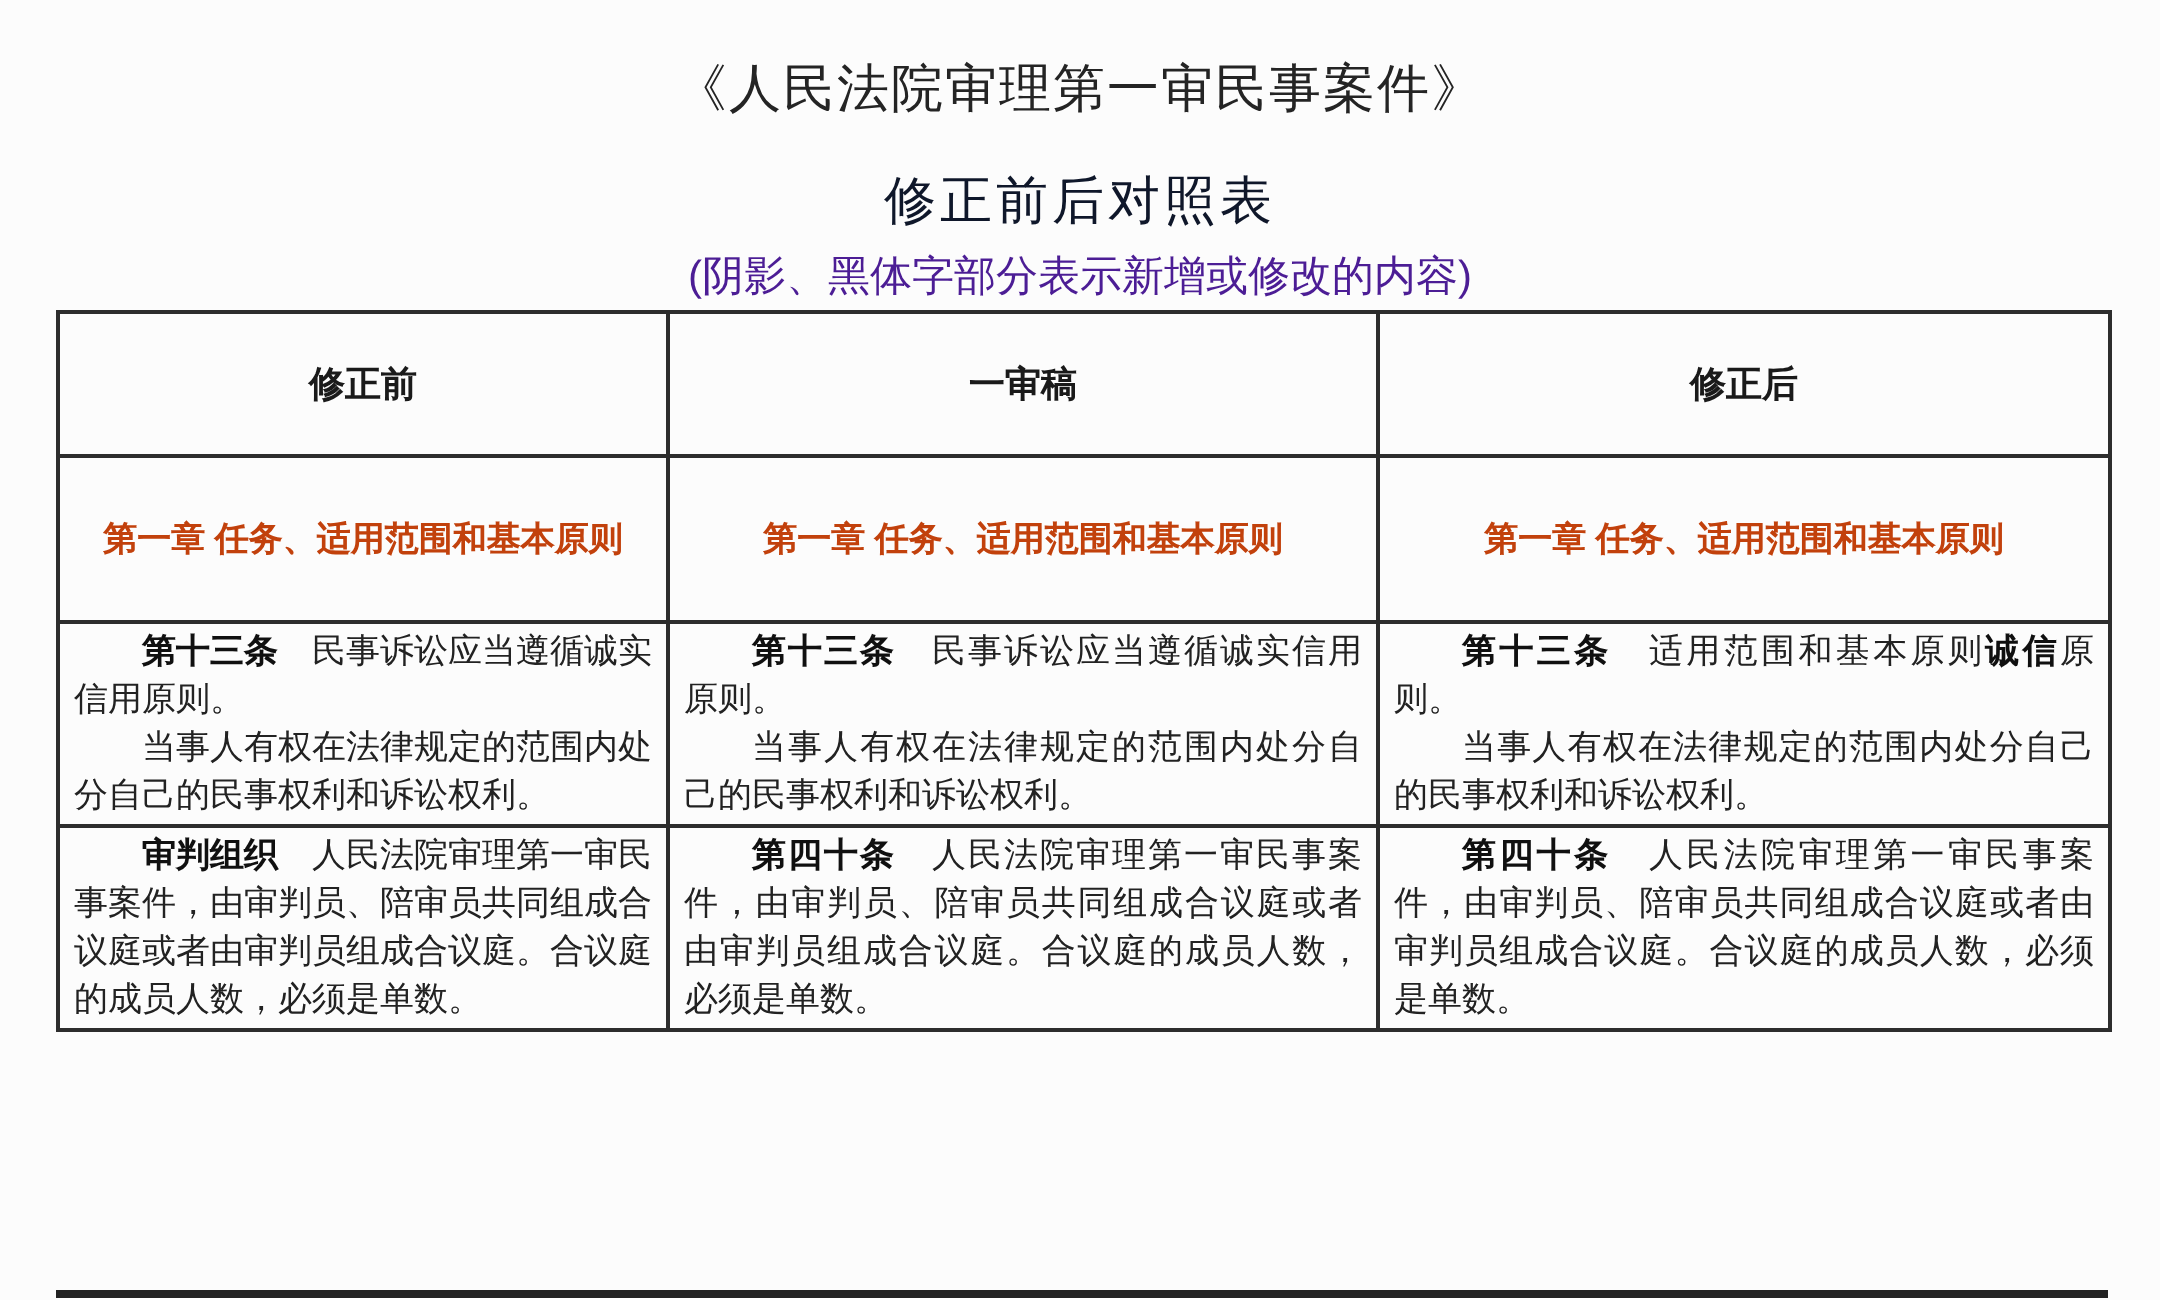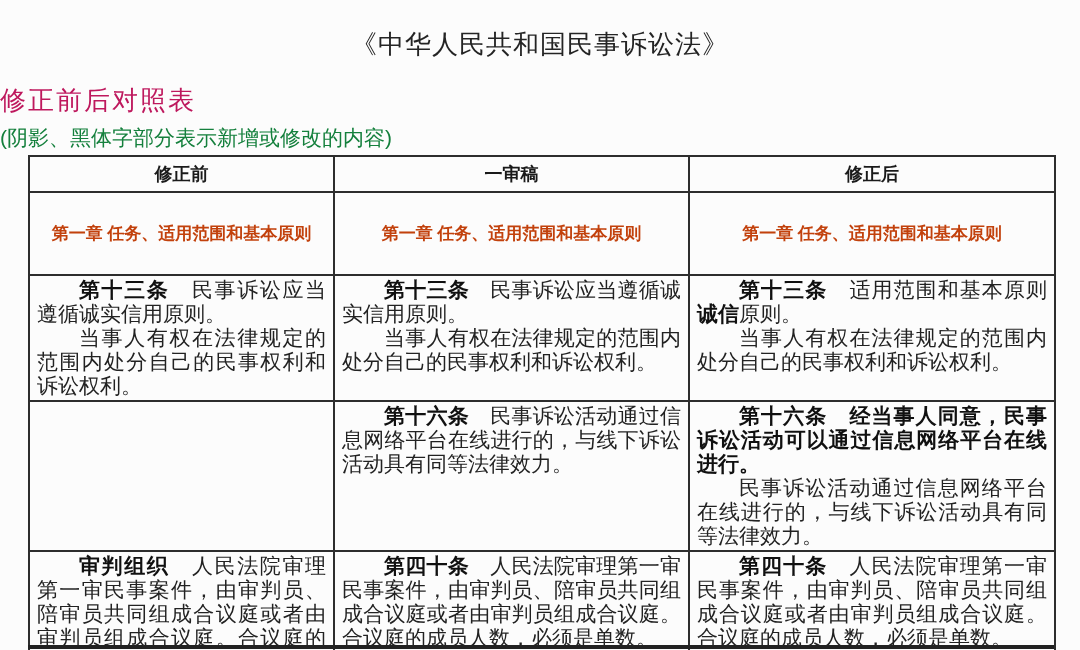--- a/index.html
+++ b/index.html
@@ -23,32 +23,33 @@
     text-align: center;
     font-size: 26px;
     letter-spacing: 1px;
     color: #242424;
   }
   .title2 {
     position: absolute;
     top: 83px;
     left: 0;
     width: 100%;
-    text-align: left;
+    text-align: center;
     font-size: 26px;
     letter-spacing: 2px;
-    color: #be185d;
+    color: #0f172a;
   }
   .note {
     position: absolute;
     top: 124px;
     left: 0;
     width: 100%;
+    text-align: center;
     font-size: 21px;
-    color: #15803d;
+    color: #4c1d95;
   }
   table.doc-table {
     position: absolute;
     left: 28px;
     top: 155px;
     width: 1026px;
     border-collapse: collapse;
     table-layout: fixed;
   }
   col.c1 { width: 305px; }
@@ -56,21 +57,21 @@
   col.c3 { width: 366px; }
   th, td {
     border: 2px solid #2d2d2d;
     overflow: hidden;
   }
   th {
     height: 34px;
     font-size: 18px;
     font-weight: bold;
     text-align: center;
-    padding: 0;
+    padding: 18px;
     color: #1a1a1a;
   }
   tr.row-section td {
     height: 22px;
     text-align: center;
     font-size: 16px;
     font-weight: normal;
     color: #3d3d3d;
     padding: 0;
   }
@@ -78,21 +79,21 @@
     height: 21px;
     text-align: center;
     font-size: 17px;
     font-weight: bold;
     padding: 12px;
     color: #c2410c;
   }
   tr.row-article td {
     vertical-align: top;
     padding: 2px 7px 2px 7px;
-    font-size: 21px;
+    font-size: 17px;
     line-height: 24px;
     text-align: justify;
     color: #222;
   }
   tr.row-article p {
     margin: 0;
     text-indent: 2em;
   }
   .b { font-weight: bold; color: #101010; }
   .bottom-edge {
@@ -101,21 +102,21 @@
     width: 1026px;
     bottom: 1px;
     height: 4px;
     background: #222;
   }
 </style>
 </head>
 <body>
 
 <div class="page">
-  <div class="title1">《中华人民共和国民事诉讼法》</div>
+  <div class="title1">《人民法院审理第一审民事案件》</div>
   <div class="title2">修正前后对照表</div>
   <div class="note">(阴影、黑体字部分表示新增或修改的内容)</div>
 
   <table class="doc-table">
     <colgroup>
       <col class="c1">
         <col class="c2">
         <col class="c3">
     </colgroup>
     <thead>
@@ -145,30 +146,20 @@
           <td>
             <p><span class="b">第十三条</span><span>　民事诉讼应当遵循诚实信用原则。</span></p>
             <p><span>当事人有权在法律规定的范围内处分自己的民事权利和诉讼权利。</span></p>
           </td>
           <td>
             <p><span class="b">第十三条</span><span>　适用范围和基本原则</span><span class="b">诚信</span><span>原则。</span></p>
             <p><span>当事人有权在法律规定的范围内处分自己的民事权利和诉讼权利。</span></p>
           </td>
         </tr>
         <tr class="row-article">
-          <td></td>
-          <td>
-            <p><span class="b">第十六条</span><span>　民事诉讼活动通过信息网络平台在线进行的，与线下诉讼活动具有同等法律效力。</span></p>
-          </td>
-          <td>
-            <p><span class="b">第十六条　经当事人同意，民事诉讼活动可以通过信息网络平台在线进行。</span></p>
-            <p><span>民事诉讼活动通过信息网络平台在线进行的，与线下诉讼活动具有同等法律效力。</span></p>
-          </td>
-        </tr>
-        <tr class="row-article">
           <td>
             <p><span class="b">审判组织</span><span>　人民法院审理第一审民事案件，由审判员、陪审员共同组成合议庭或者由审判员组成合议庭。合议庭的成员人数，必须是单数。</span></p>
           </td>
           <td>
             <p><span class="b">第四十条</span><span>　人民法院审理第一审民事案件，由审判员、陪审员共同组成合议庭或者由审判员组成合议庭。合议庭的成员人数，必须是单数。</span></p>
           </td>
           <td>
             <p><span class="b">第四十条</span><span>　人民法院审理第一审民事案件，由审判员、陪审员共同组成合议庭或者由审判员组成合议庭。合议庭的成员人数，必须是单数。</span></p>
           </td>
         </tr>

